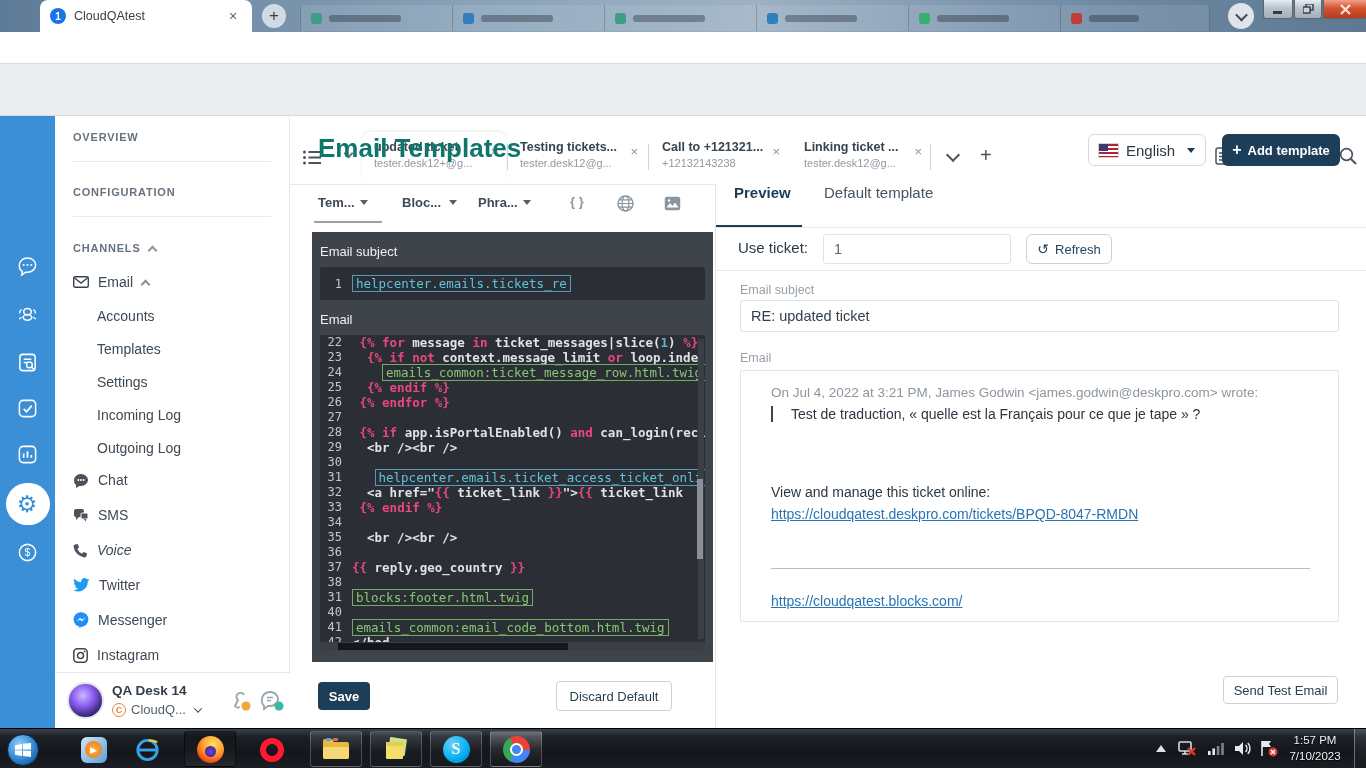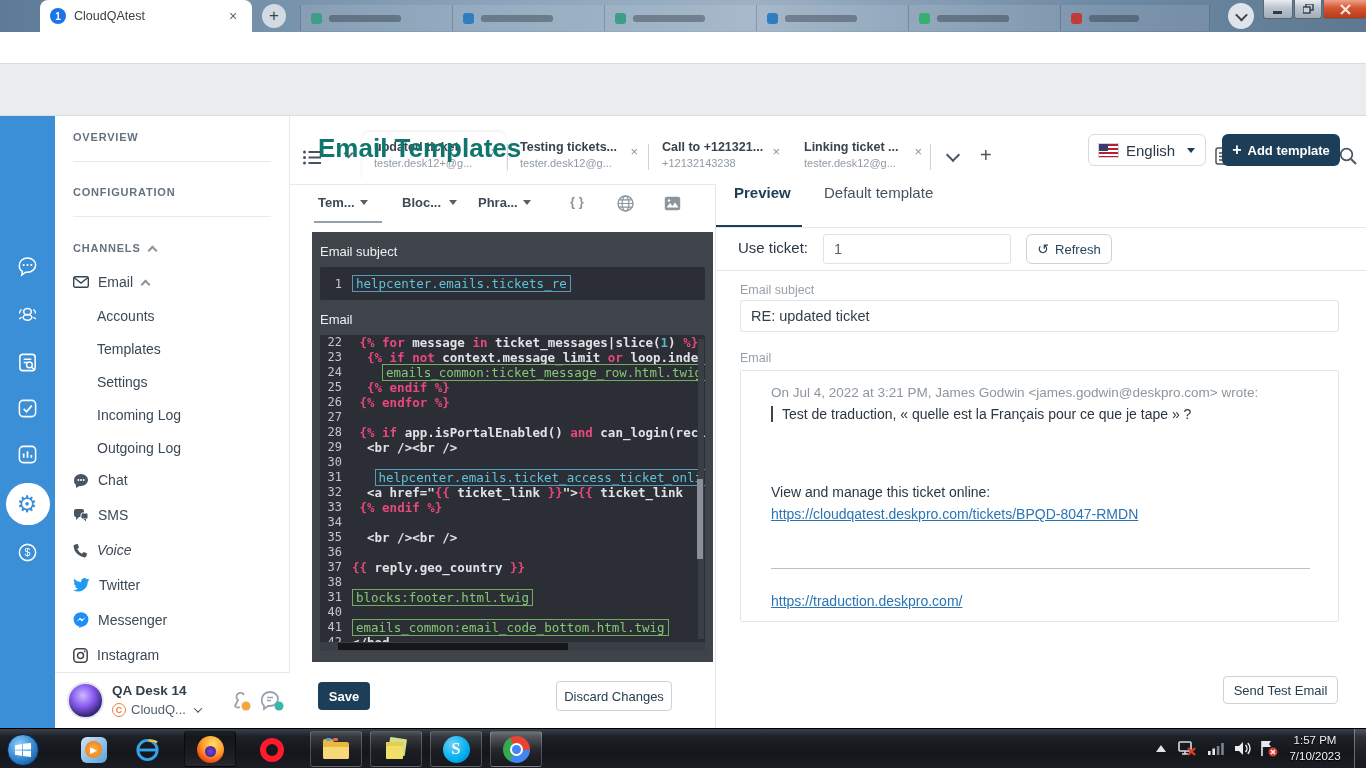--- a/index.html
+++ b/index.html
@@ -122,21 +122,21 @@
   #rpanel { left:715px; top:184px; width:651px; height:544px; border-left:1px solid #e3e6e9; background:#fff; }
   .ptab { top:0; font-size:15px; }
   #ptab-underline { left:0; top:41px; width:86px; height:3px; background:#1d3c55; }
   #rpline1 { left:0; top:43px; width:651px; height:1px; background:#e5e8ea; }
   #rpline2 { left:0; top:86px; width:651px; height:1px; background:#e5e8ea; }
   .glabel { font-size:12.5px; color:#98a1a9; }
   .pinput { border:1px solid #dfe3e6; border-radius:3px; background:#fff; font-size:14.5px; color:#333e48;
     display:flex; align-items:center; padding:0 10px; }
   #emailbox { left:24px; top:186px; width:599px; height:252px; border:1px solid #e2e5e8; border-radius:2px; padding:14px 30px; }
   .meta { font-size:13.5px; color:#8d969e; }
-  #quote { margin-top:6px; border-left:2px solid #3c4650; padding-left:9px; font-size:14px; color:#2c3742; }
+  #quote { margin-top:6px; border-left:2px solid #3c4650; padding-left:18px; font-size:14px; color:#2c3742; }
   .bodytxt { font-size:14px; color:#2c3742; }
   .link { font-size:14px; color:#2a74b4; text-decoration:underline; }
   #ehr { width:539px; height:1px; background:#b9bfc5; }
   #sendbtn { left:1223px; top:676px; width:115px; height:28px; }
 
   
   #taskbar { left:0; top:728px; width:1366px; height:40px;
     background:linear-gradient(#3a404c,#1c2027 20%,#14161b 60%,#1a1d23); border-top:1px solid #000; }
   .tkbox { top:2px; width:52px; height:36px; border:1px solid rgba(255,255,255,.22); border-radius:3px;
     background:linear-gradient(rgba(255,255,255,.14),rgba(255,255,255,.04) 50%,rgba(0,0,0,.12)); display:flex; align-items:center; justify-content:center; }
@@ -581,21 +581,21 @@
     <div id="vscroll">
         <div id="vthumb"></div>
       </div>
     <div id="hscroll">
         <div id="hthumb"></div>
       </div>
   </div>
 </div>
 
 <div class="abs" id="savebtn">Save</div>
-<div class="abs ghostbtn" id="discardbtn">Discard Changes</div>
+<div class="abs ghostbtn" id="discardbtn">Discard Default</div>
 
 <div class="abs" id="rpanel">
   <span class="abs ptab" style="left:18px;color:#1d3c55;font-weight:bold;">Preview</span>
   <span class="abs ptab" style="left:108px;color:#47535f;">Default template</span>
   <div class="abs" id="ptab-underline"></div>
   <div class="abs" id="rpline1"></div>
 
   <span class="abs" style="left:22px;top:55px;font-size:15px;color:#2b3945;">Use ticket:</span>
   <div class="abs pinput" style="left:107px;top:50px;width:188px;height:30px;color:#5a646d;">1</div>
   <div class="abs ghostbtn" style="left:310px;top:50px;width:86px;height:30px;gap:6px;border-radius:6px;color:#24455f;">
@@ -607,21 +607,21 @@
   <span class="abs glabel" style="left:24px;top:99px;">Email subject</span>
   <div class="abs pinput" style="left:24px;top:116px;width:599px;height:32px;">RE: updated ticket</div>
   <span class="abs glabel" style="left:24px;top:167px;">Email</span>
 
   <div class="abs" id="emailbox">
     <div class="meta">On Jul 4, 2022 at 3:21 PM, James Godwin &lt;james.godwin@deskpro.com&gt; wrote:</div>
     <div id="quote">Test de traduction, « quelle est la Français pour ce que je tape » ?</div>
     <div class="bodytxt" style="margin-top:62px;">View and manage this ticket online:</div>
     <div class="link" style="margin-top:6px;">https://cloudqatest.deskpro.com/tickets/BPQD-8047-RMDN</div>
     <div id="ehr" style="margin-top:46px;"></div>
-    <div class="link" style="margin-top:24px;">https://traduction.deskpro.com/</div>
+    <div class="link" style="margin-top:24px;">https://cloudqatest.blocks.com/</div>
   </div>
 </div>
 <div class="abs ghostbtn" id="sendbtn">Send Test Email</div>
 
 <div class="abs" id="taskbar">
   <div class="abs tkico" style="left:6px;top:4px;width:34px;height:34px;">
     <span class="circle" style="width:32px;height:32px;background:radial-gradient(circle at 38% 32%, #8fd0f8, #2f84d0 55%, #123f7d);border:1px solid #0c2a50;">
       <svg width="16" height="14" viewBox="0 0 16 14">
           <path d="M0 2.2 L7 1 V6.5 L0 6.7 Z M8 0.8 L16 0 V6.4 L8 6.5 Z M0 7.5 L7 7.6 V13 L0 11.8 Z M8 7.7 L16 7.8 V14 L8 13 Z" fill="#fff"></path>
         </svg>

